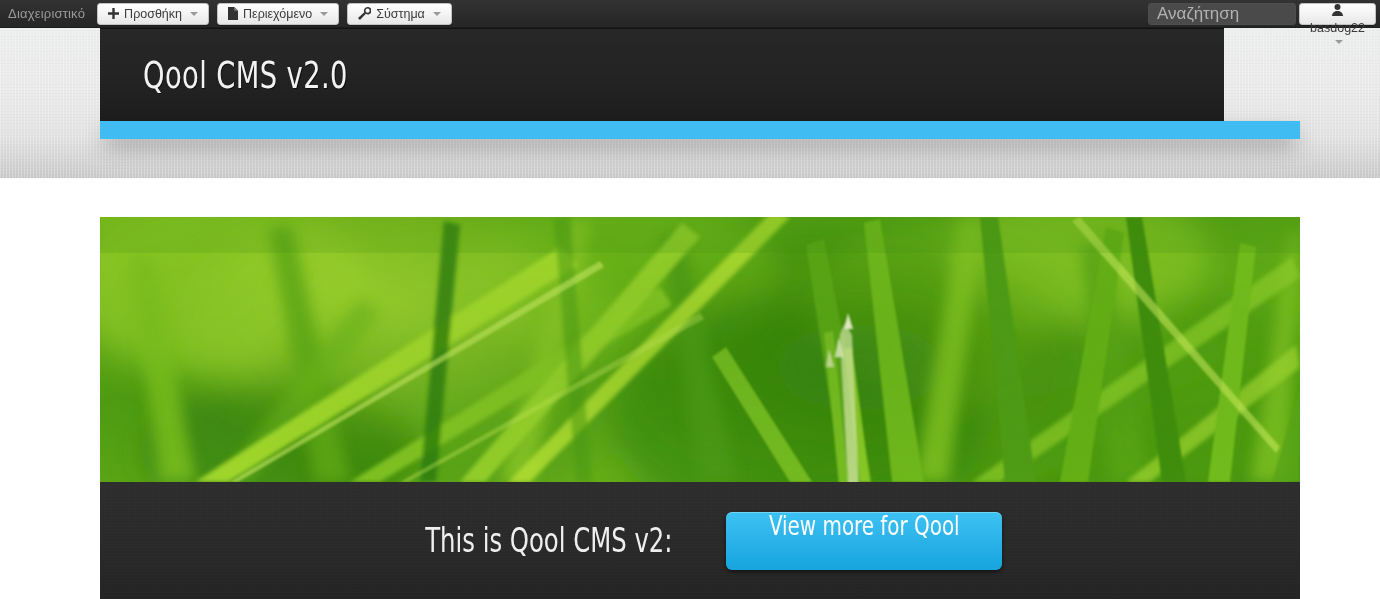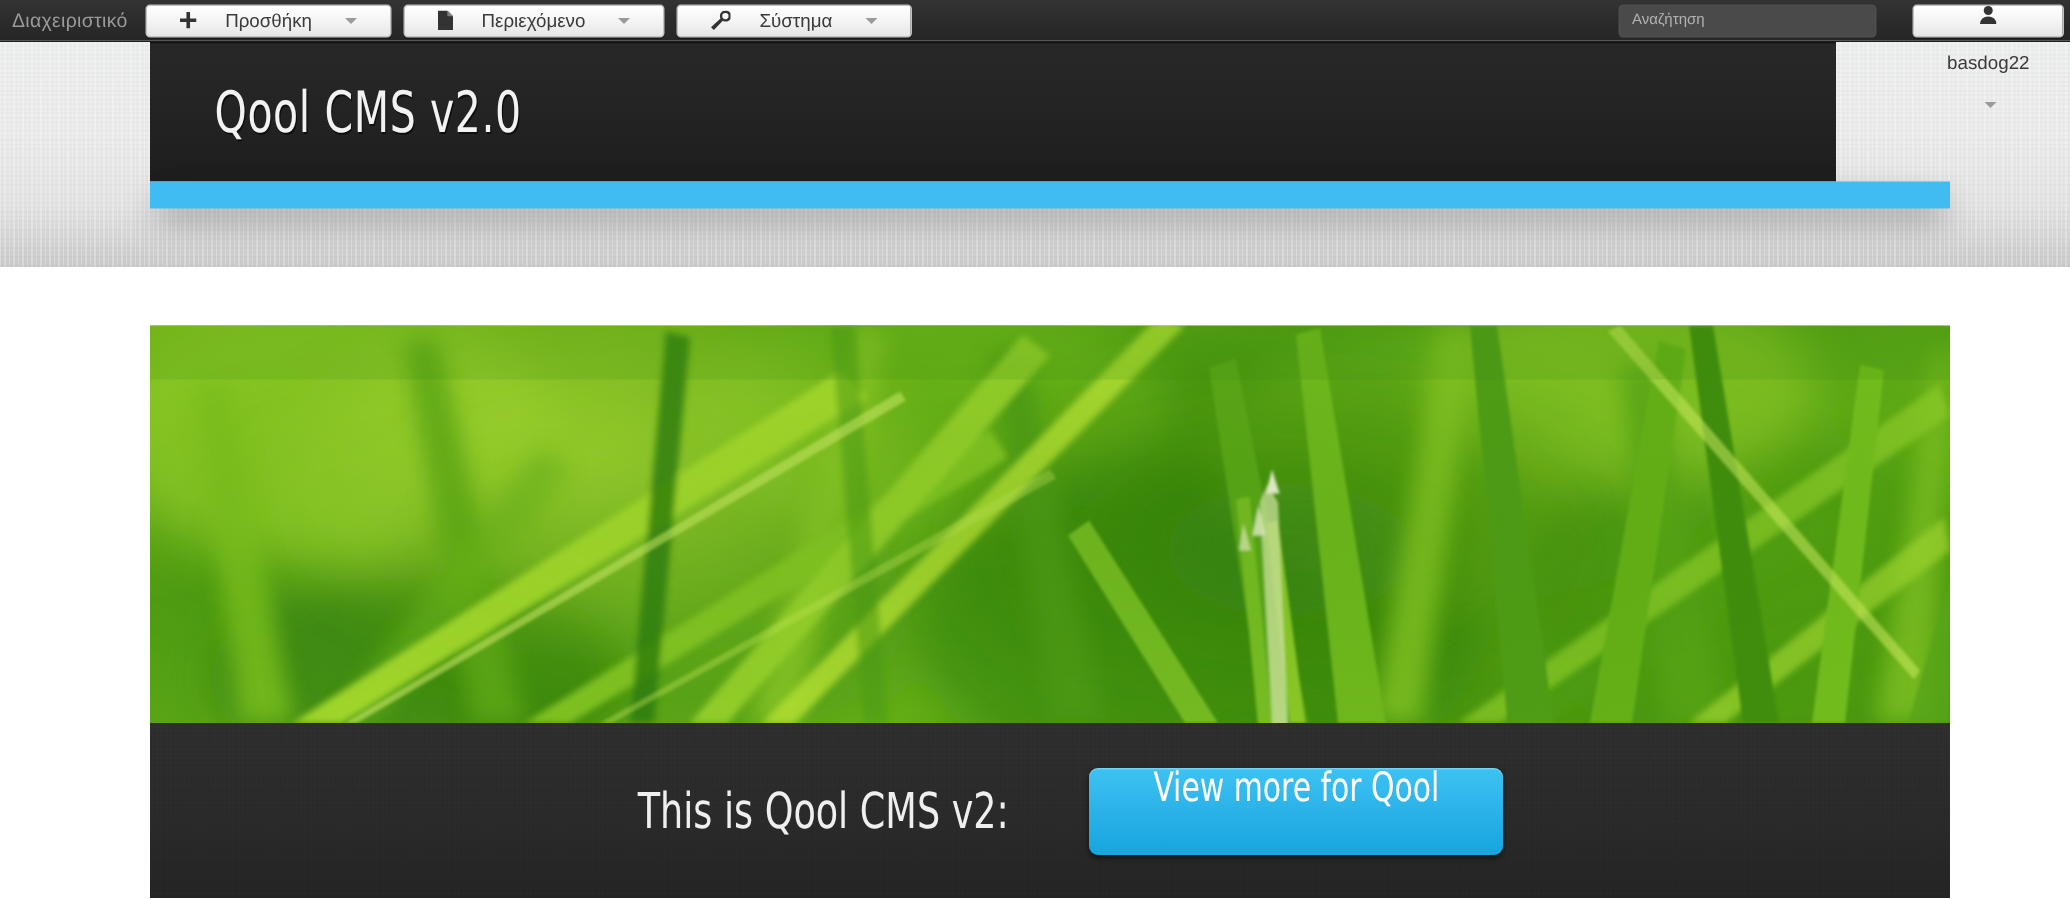--- a/index.html
+++ b/index.html
@@ -29,24 +29,24 @@
     color: #9a9a9a;
     font-size: 13px;
     letter-spacing: .2px;
     padding: 0 12px 0 8px;
     white-space: nowrap;
   }
 
   .admin-btn {
     display: inline-flex;
     align-items: center;
-    gap: 19px;
+    gap: 5px;
     height: 22px;
     margin-right: 8px;
-    padding: 0 22px;
+    padding: 0 10px;
     border: 1px solid #c2c2c2;
     border-radius: 3px;
     background: linear-gradient(to bottom, #ffffff 0%, #f3f3f3 55%, #e6e6e6 100%);
     color: #3a3a3a;
     font-size: 12.5px;
     white-space: nowrap;
     box-shadow: 0 1px 0 rgba(0,0,0,.35);
     cursor: pointer;
   }
   .admin-btn .caret {
@@ -59,29 +59,29 @@
   .admin-btn svg { display: block; }
 
   #admin-right {
     margin-left: auto;
     display: flex;
     align-items: center;
     padding-right: 4px;
   }
 
   #admin-search {
-    width: 172px;
+    width: 148px;
     height: 22px;
-    margin-right: 24px;
+    margin-right: 3px;
     padding: 0 8px;
     border: 1px solid #4e4e4e;
     border-radius: 3px;
     background: #4a4a4a;
     color: #d8d8d8;
-    font-size: 10px;
+    font-size: 17px;
     font-family: "Liberation Sans", sans-serif;
     outline: none;
   }
   #admin-search::placeholder { color: #b2b2b2; opacity: 1; }
 
   
   #top-band {
     position: absolute;
     top: 28px; left: 0;
     width: 1380px;

